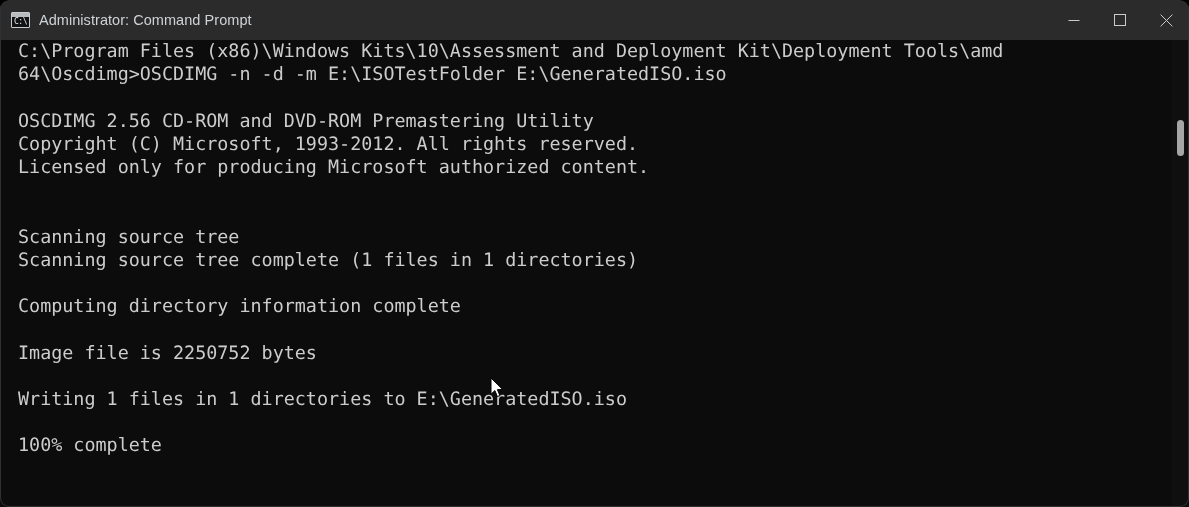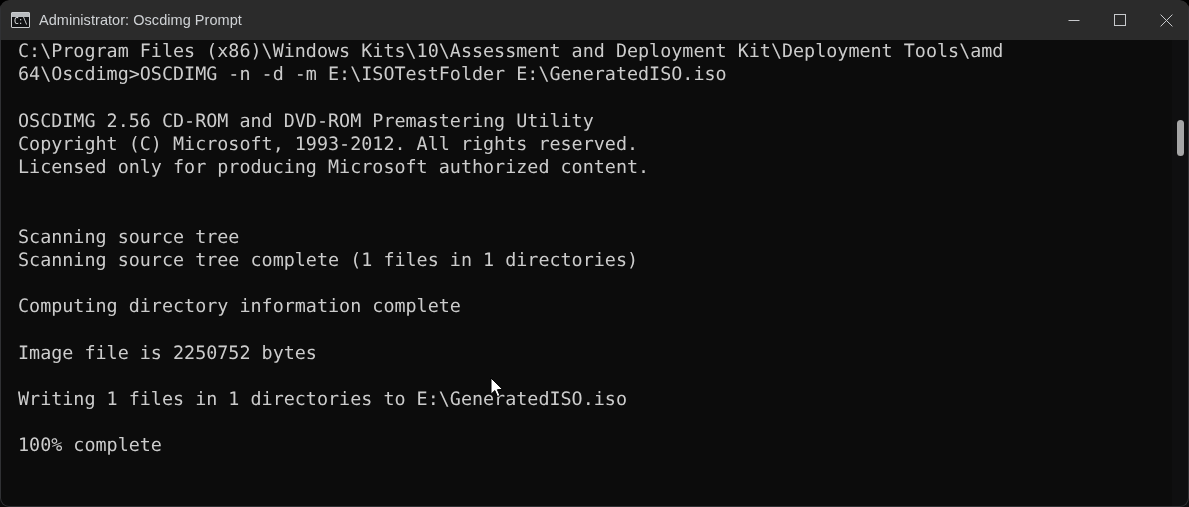--- a/index.html
+++ b/index.html
@@ -176,21 +176,21 @@
 <body>
 
 <div class="window">
 
   <div class="titlebar">
     <div class="titlebar-left">
       <div class="app-icon">
         <div class="bar"></div>
         <div class="prompt">C:\</div>
       </div>
-      <div class="title-text">Administrator: Oscdimg Prompt</div>
+      <div class="title-text">Administrator: Command Prompt</div>
     </div>
 
     <div class="win-controls">
       <div class="win-btn">
         <svg width="12" height="12" viewBox="0 0 12 12" aria-hidden="true">
           <line x1="0.5" y1="6.5" x2="11.5" y2="6.5" stroke="#c8cacd" stroke-width="1"></line>
         </svg>
       </div>
       <div class="win-btn">
         <svg width="12" height="12" viewBox="0 0 12 12" aria-hidden="true">

